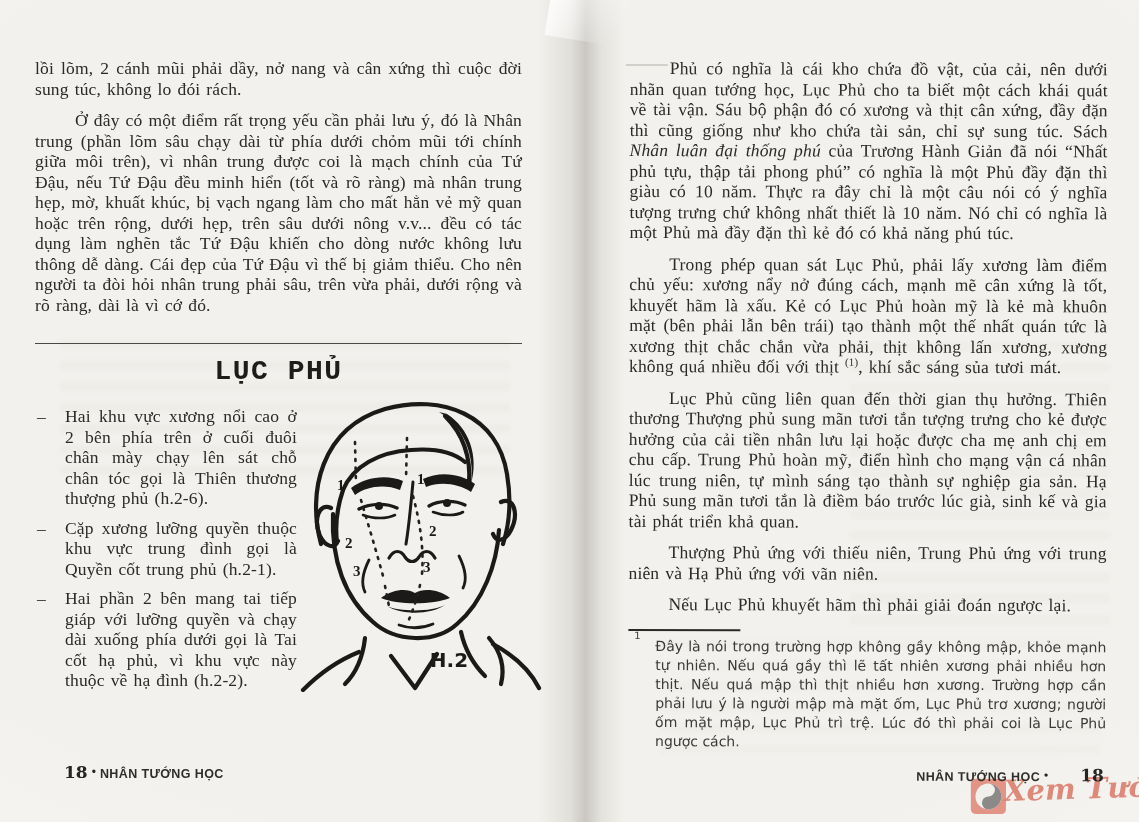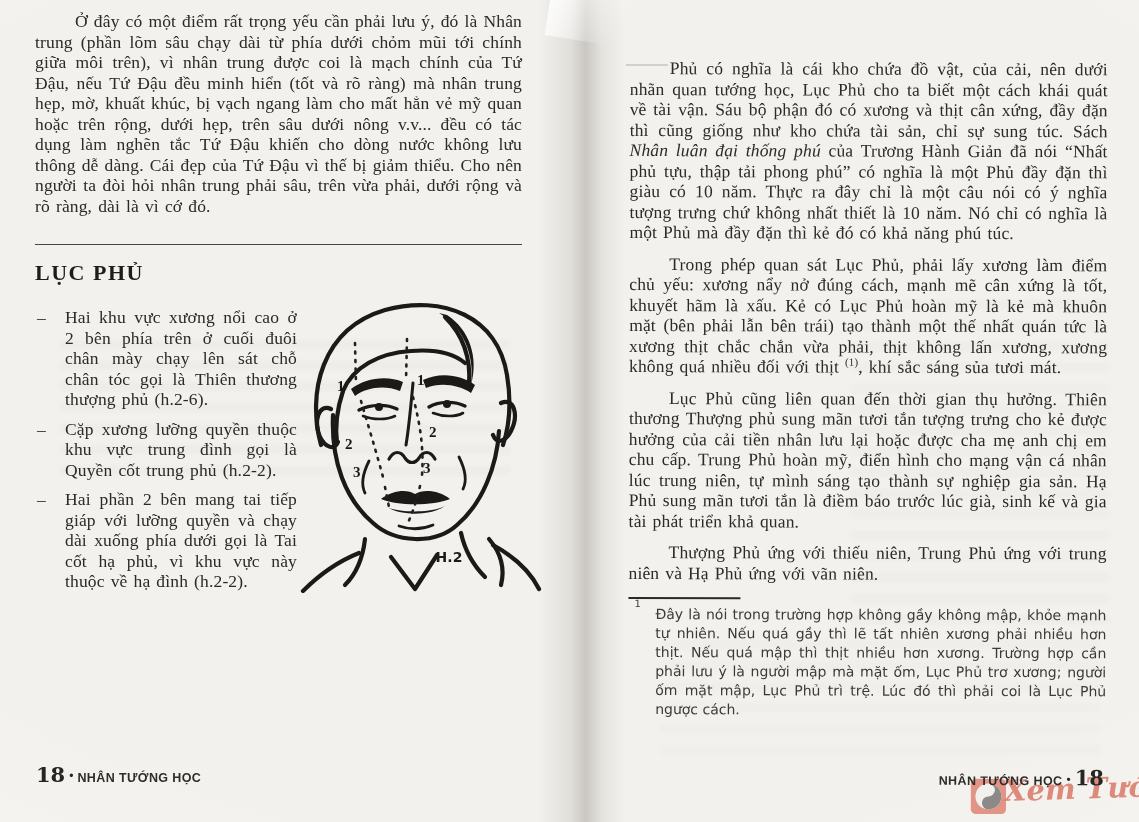--- a/index.html
+++ b/index.html
@@ -24,41 +24,41 @@
 
   .body{margin:0;font-size:17.5px;line-height:20.5px;text-align:justify;word-spacing:1.5px;letter-spacing:.15px;}
   .indent{text-indent:40px;}
   .mt{margin-top:11px;}
   .first{margin-top:58px;}
   .page-right .first{}
   em{font-style:italic;}
   sup{font-size:.62em;vertical-align:super;line-height:0;}
 
   .rule{margin-top:28px;border-top:1.6px solid #4a4845;height:0;}
-  .heading{margin:9px 0 0 0;font-size:22px;line-height:38px;font-weight:bold;
-    letter-spacing:1.5px;color:#1e1d1a;}
+  .heading{margin:9px 0 0 0;text-align:center;font-size:28px;line-height:38px;font-weight:bold;
+    letter-spacing:1.5px;color:#1e1d1a;font-family:Liberation Mono, monospace;}
   .section-body{margin-top:15px;}
   .fig-spacer{float:right;width:225px;height:292px;position:relative;}
   .fig-art{position:absolute;left:-8px;top:-14px;width:268px;height:312px;}
   .fig-art svg{display:block;width:268px;height:300px;}
   .fig-caption{position:absolute;left:128px;top:256px;width:64px;text-align:center;
-    font-family:"DejaVu Sans","Liberation Sans",sans-serif;font-weight:bold;font-size:14px;color:#1c1b19;}
+    font-family:"DejaVu Sans","Liberation Sans",sans-serif;font-weight:bold;font-size:20px;color:#1c1b19;}
   .li{position:relative;padding-left:30px;margin-top:9px;}
   .dash{position:absolute;left:2px;top:0;font-size:17.5px;}
 
   .footnote{margin-top:14px;}
   .fn-rule{width:112px;border-top:2px solid #2a2927;height:0;margin-bottom:6px;}
   .fn-body{position:relative;padding-left:27px;font-family:"DejaVu Sans","Liberation Sans",sans-serif;
     font-size:14px;line-height:19px;color:#3b3a38;text-align:justify;}
   .fn-marker{position:absolute;left:6px;top:-1px;font-size:10px;}
 
   .footer{position:absolute;font-family:"Liberation Sans","DejaVu Sans",sans-serif;}
   .footer-left{left:1px;top:762px;}
   .footer-right{left:0;top:764px;width:476px;text-align:right;z-index:3;}
-  .pgnum{font-family:"DejaVu Serif","Liberation Serif",serif;font-weight:bold;font-size:21px;color:#262523;}
+  .pgnum{font-family:"DejaVu Serif","Liberation Serif",serif;font-weight:bold;font-size:17px;color:#262523;margin-left:28px;}
   .fbul{font-size:12px;color:#262523;padding:0 4px;position:relative;top:-2px;}
   .ftitle{font-weight:bold;font-size:12.5px;letter-spacing:.4px;color:#2e2d2a;}
 
   .artifact-dash{position:absolute;left:-4px;top:64px;width:42px;height:2px;background:#d2d0cb;}
   .footer-right-wrap{position:absolute;left:630px;top:764px;width:478px;height:60px;}
   .wm-logo{position:absolute;left:0;top:9px;width:37px;height:37px;display:block;}
   .wm-text{position:absolute;left:34px;top:2px;width:180px;display:block;white-space:nowrap;
     font-family:"DejaVu Serif","Liberation Serif",serif;font-style:italic;font-weight:bold;
     font-size:29px;color:#dd8272;transform:rotate(-2deg);opacity:.92;}
   .fig-num{font-family:"Liberation Serif","DejaVu Serif",serif;font-size:15px;font-weight:700;fill:#191816;}
@@ -67,20 +67,21 @@
 <body>
 
 <div class="scan">
   <div class="gutter"></div>
   <div class="curl"></div>
   <div class="bleed b1"></div>
   <div class="bleed b2"></div>
   <div class="bleed b3"></div>
 
   <div class="page page-left">
+    <p class="body first">lồi lõm, 2 cánh mũi phải dầy, nở nang và cân xứng thì cuộc đời sung túc, không lo đói rách.</p>
     <p class="body indent mt">Ở đây có một điểm rất trọng yếu cần phải lưu ý, đó là Nhân trung (phần lõm sâu chạy dài từ phía dưới chỏm mũi tới chính giữa môi trên), vì nhân trung được coi là mạch chính của Tứ Đậu, nếu Tứ Đậu đều minh hiển (tốt và rõ ràng) mà nhân trung hẹp, mờ, khuất khúc, bị vạch ngang làm cho mất hẳn vẻ mỹ quan hoặc trên rộng, dưới hẹp, trên sâu dưới nông v.v... đều có tác dụng làm nghẽn tắc Tứ Đậu khiến cho dòng nước không lưu thông dễ dàng. Cái đẹp của Tứ Đậu vì thế bị giảm thiểu. Cho nên người ta đòi hỏi nhân trung phải sâu, trên vừa phải, dưới rộng và rõ ràng, dài là vì cớ đó.</p>
 
     <div class="rule"></div>
     <h1 class="heading">LỤC PHỦ</h1>
 
     <div class="section-body">
       <div class="fig-spacer">
         <div class="fig-art">
           <svg viewBox="0 0 260 300">
             <g fill="none" stroke="#1b1a18" stroke-width="4.2" stroke-linecap="round" stroke-linejoin="round">
@@ -153,40 +154,41 @@
         </div>
       </div>
 
 
       <div class="li">
         <span class="dash">–</span>
         <p class="body">Hai khu vực xương nổi cao ở 2 bên phía trên ở cuối đuôi chân mày chạy lên sát chỗ chân tóc gọi là Thiên thương thượng phủ (h.2-6).</p>
       </div>
       <div class="li">
         <span class="dash">–</span>
-        <p class="body">Cặp xương lưỡng quyền thuộc khu vực trung đình gọi là Quyền cốt trung phủ (h.2-2).</p>
+        <p class="body">Cặp xương lưỡng quyền thuộc khu vực trung đình gọi là Quyền cốt trung phủ (h.2-1).</p>
       </div>
       <div class="li">
         <span class="dash">–</span>
         <p class="body">Hai phần 2 bên mang tai tiếp giáp với lưỡng quyền và chạy dài xuống phía dưới gọi là Tai cốt hạ phủ, vì khu vực này thuộc về hạ đình (h.2-2).</p>
       </div>
     </div>
 
     <div class="footer footer-left">
       <span class="pgnum">18</span><span class="fbul">•</span><span class="ftitle">NHÂN TƯỚNG HỌC</span>
     </div>
   </div>
 
   <div class="page page-right">
     <div class="artifact-dash"></div>
 
     <p class="body indent first"><span>Phủ có nghĩa là cái kho chứa đồ vật, của cải, nên dưới nhãn quan tướng học, Lục Phủ cho ta biết một cách khái quát về tài vận. Sáu bộ phận đó có xương và thịt cân xứng, đầy đặn thì cũng giống như kho chứa tài sản, chỉ sự sung túc. Sách </span><em>Nhân luân đại thống phú</em><span> của Trương Hành Giản đã nói “Nhất phủ tựu, thập tải phong phú” có nghĩa là một Phủ đầy đặn thì giàu có 10 năm. Thực ra đây chỉ là một câu nói có ý nghĩa tượng trưng chứ không nhất thiết là 10 năm. Nó chỉ có nghĩa là một Phủ mà đầy đặn thì kẻ đó có khả năng phú túc.</span></p>
     <p class="body indent mt"><span>Trong phép quan sát Lục Phủ, phải lấy xương làm điểm chủ yếu: xương nẩy nở đúng cách, mạnh mẽ cân xứng là tốt, khuyết hãm là xấu. Kẻ có Lục Phủ hoàn mỹ là kẻ mà khuôn mặt (bên phải lẫn bên trái) tạo thành một thế nhất quán tức là xương thịt chắc chắn vừa phải, thịt không lấn xương, xương không quá nhiều đối với thịt </span><sup>(1)</sup><span>, khí sắc sáng sủa tươi mát.</span></p>
     <p class="body indent mt">Lục Phủ cũng liên quan đến thời gian thụ hưởng. Thiên thương Thượng phủ sung mãn tươi tắn tượng trưng cho kẻ được hưởng của cải tiền nhân lưu lại hoặc được cha mẹ anh chị em chu cấp. Trung Phủ hoàn mỹ, điển hình cho mạng vận cá nhân lúc trung niên, tự mình sáng tạo thành sự nghiệp gia sản. Hạ Phủ sung mãn tươi tắn là điềm báo trước lúc già, sinh kế và gia tài phát triển khả quan.</p>
     <p class="body indent mt">Thượng Phủ ứng với thiếu niên, Trung Phủ ứng với trung niên và Hạ Phủ ứng với vãn niên.</p>
+    <p class="body indent mt">Nếu Lục Phủ khuyết hãm thì phải giải đoán ngược lại.</p>
 
     <div class="footnote">
       <div class="fn-rule"></div>
       <div class="fn-body">
         <sup class="fn-marker">1</sup>
         <span>Đây là nói trong trường hợp không gầy không mập, khỏe mạnh tự nhiên. Nếu quá gầy thì lẽ tất nhiên xương phải nhiều hơn thịt. Nếu quá mập thì thịt nhiều hơn xương. Trường hợp cần phải lưu ý là người mập mà mặt ốm, Lục Phủ trơ xương; người ốm mặt mập, Lục Phủ trì trệ. Lúc đó thì phải coi là Lục Phủ ngược cách.</span>
       </div>
     </div>
 
     <div class="footer footer-right">

